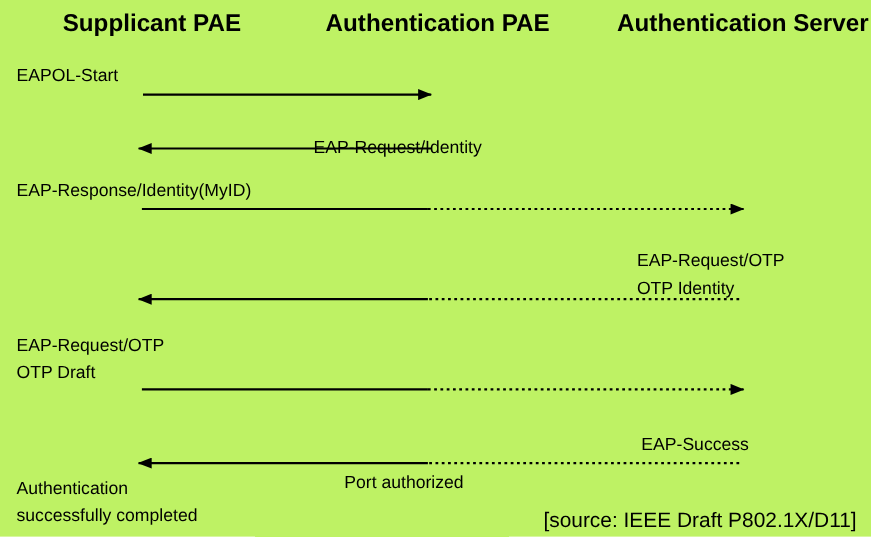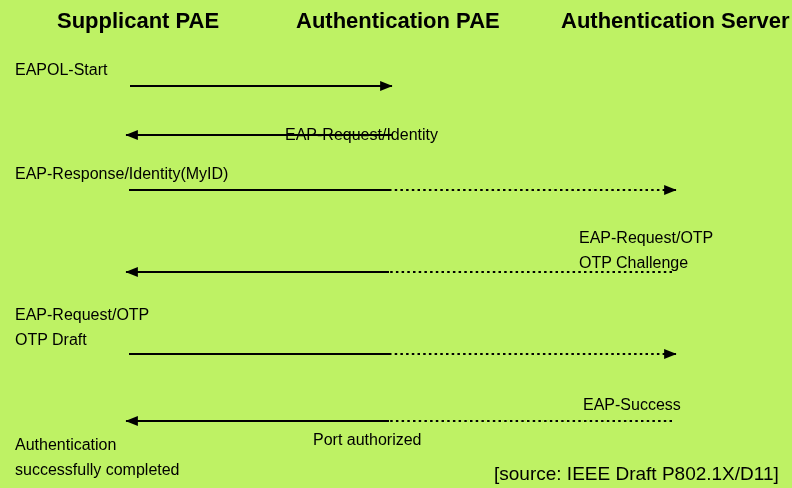--- a/index.html
+++ b/index.html
@@ -83,21 +83,21 @@
   </svg>
 
   <div class="msg-label" style="left:15px; top:57px;">EAPOL-Start</div>
 
   <div class="msg-label" style="left:285px; top:107px;margin-top:15px;">EAP-Request/Identity</div>
 
   <div class="msg-label" style="left:15px; top:161px;text-align:right;">EAP-Response/Identity(MyID)</div>
 
   <div class="msg-label" style="left:579px; top:225px;">
     <div>EAP-Request/OTP</div>
-    <div>OTP Challenge</div>
+    <div>OTP Identity</div>
   </div>
 
   <div class="msg-label" style="left:15px; top:302px;">
     <div>EAP-Request/OTP</div>
     <div>OTP Draft</div>
   </div>
 
   <div class="msg-label" style="left:583px; top:392px;">EAP-Success</div>
 
   <div class="msg-label" style="left:313px; top:427px;">Port authorized</div>

